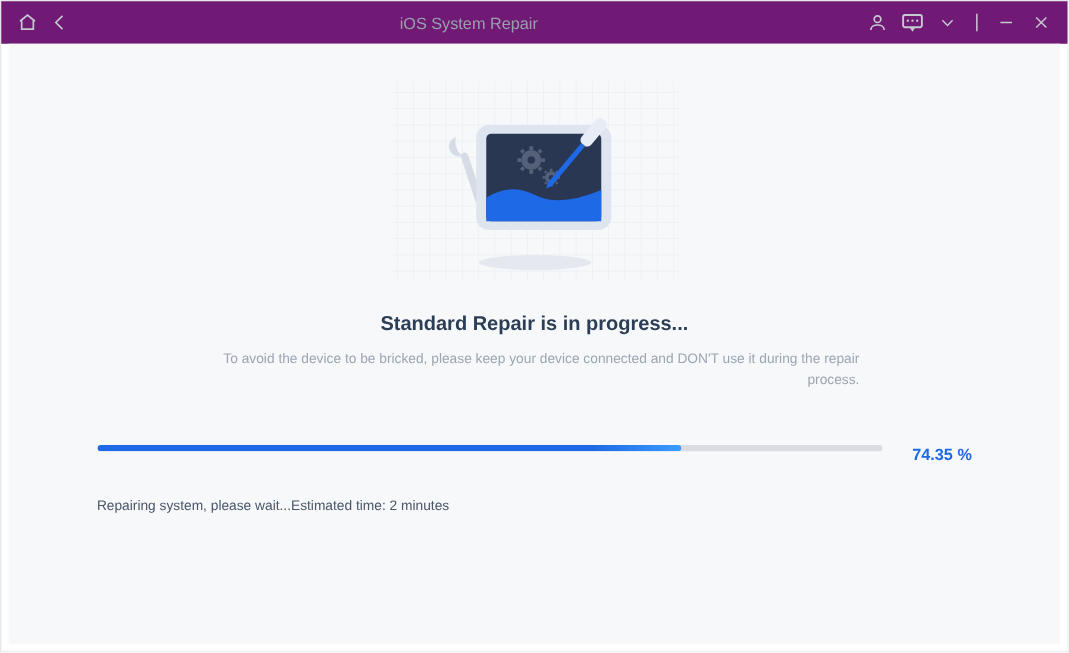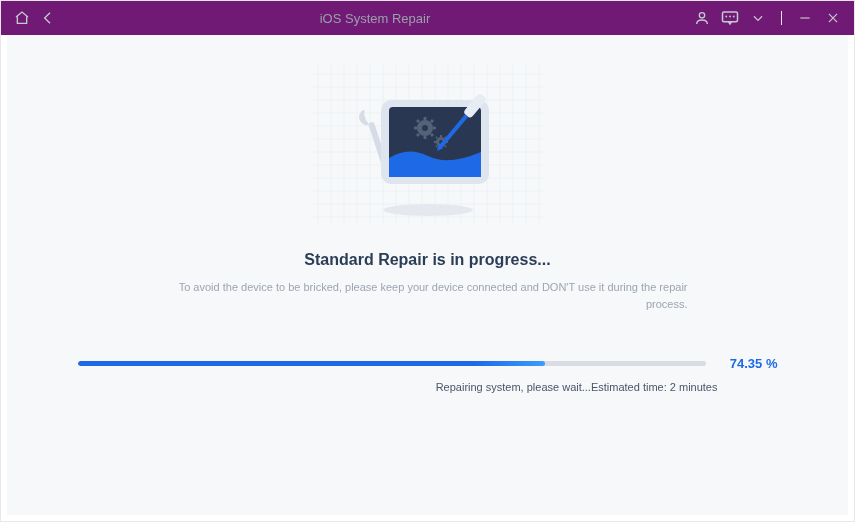--- a/index.html
+++ b/index.html
@@ -96,21 +96,20 @@
       text-align: right;
       max-width: 520px;
       line-height: 1.5;
       margin-bottom: 44px;
     }
     .progress-section {
       width: 700px;
     }
     .progress-row {
       display: flex;
-      align-items: center;
       gap: 24px;
     }
     .progress-bar {
       flex: 1;
       height: 5px;
       background: #d9dde3;
       border-radius: 3px;
       overflow: hidden;
       position: relative;
     }
@@ -121,22 +120,22 @@
       border-radius: 3px;
     }
     .progress-pct {
       font-size: 13px;
       font-weight: 700;
       color: #1e6ae6;
       white-space: nowrap;
     }
     .progress-info {
       display: flex;
-      justify-content: flex-end;
-      margin-top: 10px;
+      justify-content: flex-start;
+      margin-top: 28px;
       padding-right: 60px;
     }
     .progress-status, .progress-eta {
       font-size: 11px;
       color: #4a5568;
     }
   </style>
 </head>
 <body>
 

